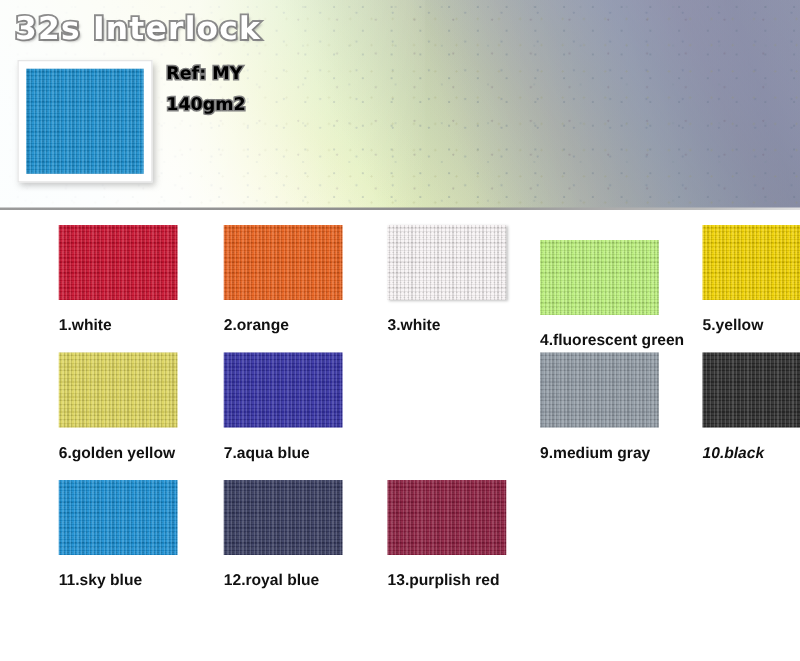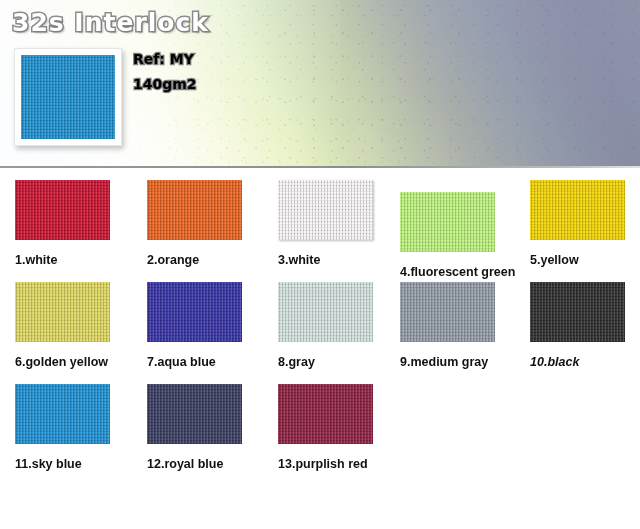--- a/index.html
+++ b/index.html
@@ -137,20 +137,21 @@
     -webkit-text-stroke: 2.4px #7f7f7f;
     paint-order: stroke fill;
   }
 
   
   #grid {
     position: absolute;
     left: 0;
     top: 180px;
     width: 512px;
+    padding-left: 32px;
   }
   .row {
     position: relative;
     height: 102px;
   }
   .cell {
     position: absolute;
     top: 0;
     width: 95px;
   }
@@ -216,24 +217,20 @@
     </div>
     <div class="row">
       <div class="cell" style="left: 15px;">
         <div class="tile fabric" style="--c: #ddd55e;"></div>
         <div class="caption">6.golden  yellow</div>
       </div>
       <div class="cell" style="left: 147px;">
         <div class="tile fabric" style="--c: #3430a3;"></div>
         <div class="caption">7.aqua  blue</div>
       </div>
-      <div class="cell" style="left: 278px;">
-        <div class="tile fabric" style="--c: #d2e0de;"></div>
-        <div class="caption">8.gray</div>
-      </div>
       <div class="cell" style="left: 400px;">
         <div class="tile fabric" style="--c: #909aa4;"></div>
         <div class="caption">9.medium  gray</div>
       </div>
       <div class="cell" style="left: 530px; font-style: italic;">
         <div class="tile fabric" style="--c: #2b2b2b;"></div>
         <div class="caption">10.black</div>
       </div>
     </div>
     <div class="row">

